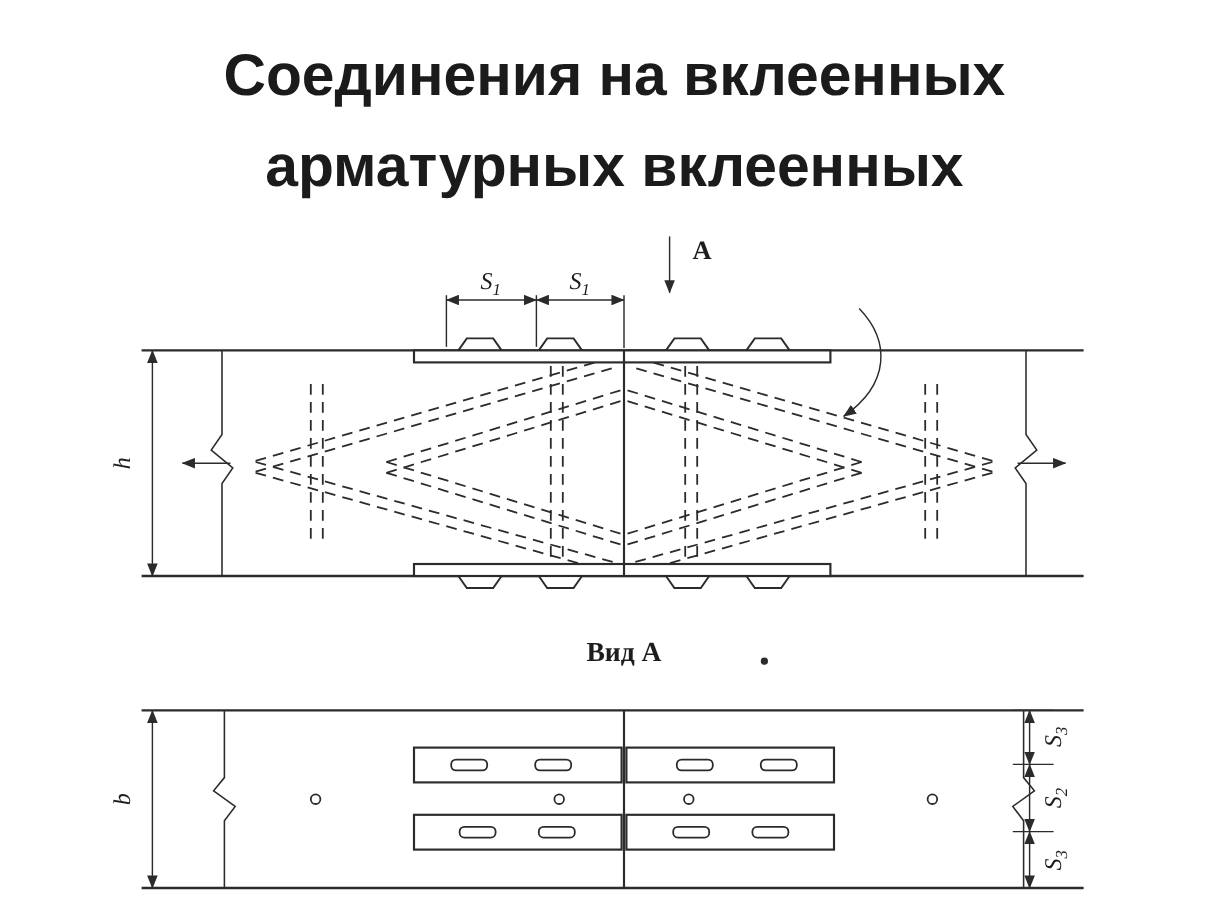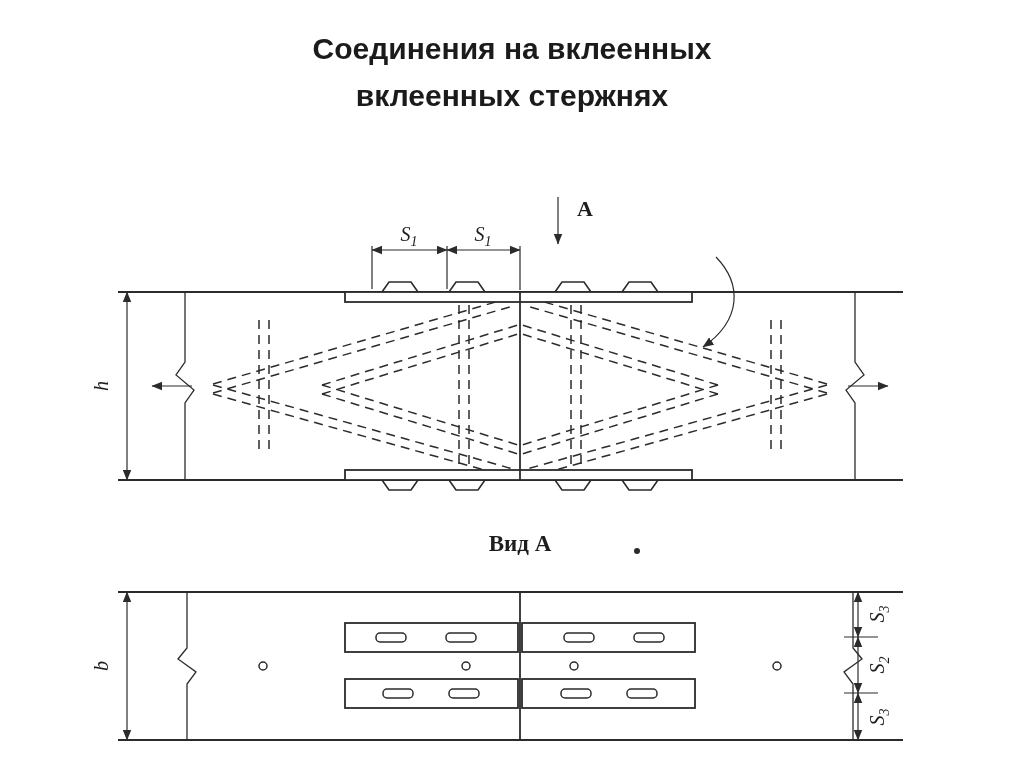--- a/index.html
+++ b/index.html
@@ -3,21 +3,21 @@
 <meta charset="utf-8">
 <style>
   html,body{margin:0;padding:0;}
   body{
     width:1024px;height:767px;background:#ffffff;position:relative;
     font-family:"Liberation Sans",sans-serif;overflow:hidden;
   }
   .canvas{position:absolute;inset:0;}
   .title{
     position:absolute;top:26px;left:0;width:100%;text-align:center;
-    font-weight:bold;font-size:30px;line-height:1.55;color:#1b1b1b;
+    font-weight:bold;font-size:49px;line-height:1.55;color:#1b1b1b;
     font-family:"Liberation Sans",sans-serif;
   }
   svg.drawing{position:absolute;top:0;left:0;}
   
   .beam{fill:none;stroke:#2b2b2b;stroke-width:2;}
   .solid{fill:none;stroke:#2b2b2b;stroke-width:1.8;}
   .plate{fill:#ffffff;stroke:#2b2b2b;stroke-width:1.8;}
   .slot{fill:#ffffff;stroke:#2b2b2b;stroke-width:1.5;}
   .hole{fill:#ffffff;stroke:#2b2b2b;stroke-width:1.5;}
   .washer{fill:#ffffff;stroke:#2b2b2b;stroke-width:1.6;}
@@ -30,21 +30,21 @@
   .caption{font-family:"Liberation Serif",serif;font-weight:bold;font-size:23px;font-style:normal;}
   .alabel{font-family:"Liberation Serif",serif;font-weight:bold;font-size:22px;font-style:normal;}
 </style>
 </head>
 <body>
 
 <div class="canvas">
 
   <div class="title">
     <div>Соединения на вклеенных</div>
-    <div>вклеенных стержнях</div>
+    <div>арматурных вклеенных</div>
   </div>
 
   <svg class="drawing" width="1024" height="767" viewBox="0 0 1024 767">
 
     <defs>
       <marker id="arw" viewBox="0 0 10 8" refX="9.5" refY="4" markerWidth="11" markerHeight="9" markerUnits="userSpaceOnUse" orient="auto-start-reverse">
         <path d="M0,0 L10,4 L0,8 Z" fill="#2b2b2b"></path>
       </marker>
 
       <g id="tv-half">

